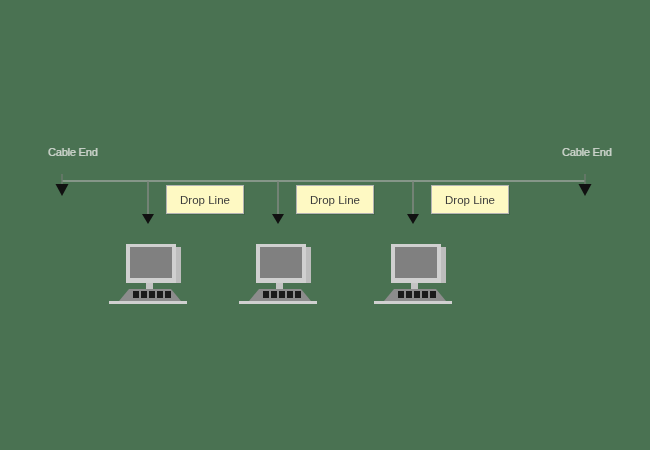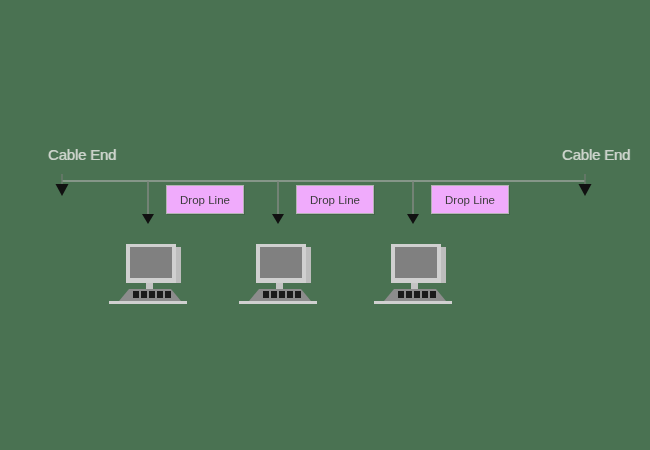--- a/index.html
+++ b/index.html
@@ -24,36 +24,36 @@
     position: absolute;
     top: 0;
     left: 0;
     width: 650px;
     height: 450px;
   }
 
   
   .cable-end-label {
     position: absolute;
-    font-size: 15px;
+    font-size: 11px;
     color: #d8dcd6;
     letter-spacing: -0.2px;
     white-space: nowrap;
     text-shadow: 0.6px 0 0 rgba(230,233,229,0.55), -0.6px 0 0 rgba(230,233,229,0.35);
     opacity: 0.92;
   }
   #cable-end-left  { left: 48px;  top: 146px; }
   #cable-end-right { left: 562px; top: 146px; }
 
   
   .drop-line-box {
     position: absolute;
     width: 78px;
     height: 29px;
-    background: #f0abfc;
+    background: #fef9c3;
     border: 1px solid #b4b4b4;
     box-sizing: border-box;
     display: flex;
     align-items: center;
     justify-content: center;
     font-size: 11.5px;
     color: #3c3c3c;
     box-shadow: 1px 1px 0 rgba(0,0,0,0.10);
   }
   #drop-line-box-1 { left: 166px; top: 185px; }

